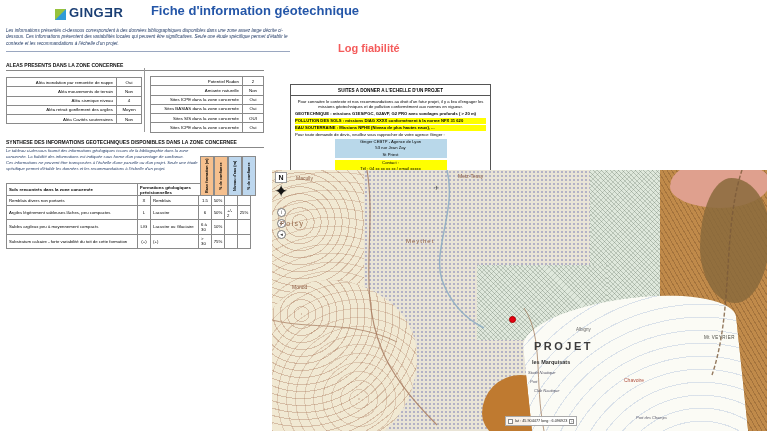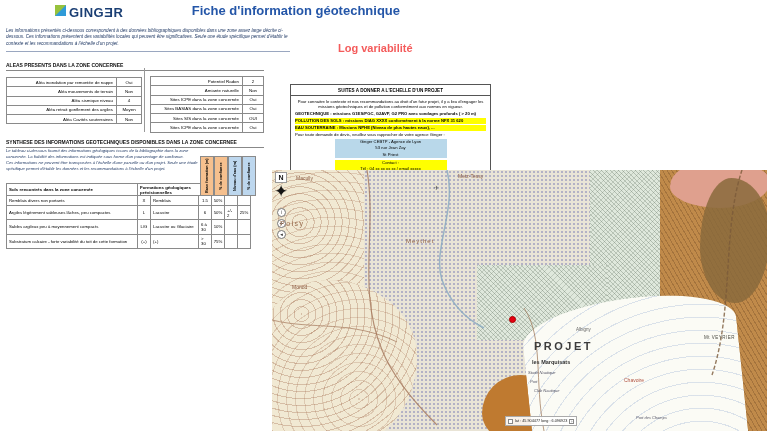--- a/index.html
+++ b/index.html
@@ -1,24 +1,24 @@
 <!DOCTYPE html>
 <html><head>
 <meta charset="utf-8">
 <style>
   * { margin:0; padding:0; box-sizing:border-box; }
   body { background:#888; font-family:"Liberation Sans", sans-serif; }
   #page { position:relative; width:767px; height:431px; background:#fff; overflow:hidden; }
   .abs { position:absolute; }
 
   
-  .logo { display:flex; align-items:flex-start; gap:3px;padding-left:47px; }
+  .logo { display:flex; align-items:flex-end; gap:3px;padding-left:47px; }
   .logo-sq { width:11px; height:11px; background:linear-gradient(to bottom right,#97c23c 49%,#2f9bd8 51%); }
   .logo-txt { font-size:13px; font-weight:800; color:#1b3f74; letter-spacing:.5px; }
-  .doc-title { font-size:13px; font-weight:700; color:#2456a8; text-align:right; }
+  .doc-title { font-size:13px; font-weight:700; color:#2456a8; text-align:center; }
   .disclaimer { font-size:4.6px; font-style:italic; color:#1f3864; line-height:1.4; padding-bottom:4px; border-bottom:1px solid #9aa7c0; }
 
   
   .sechead { font-size:5px; font-weight:700; color:#111; border-bottom:1px solid #888; padding-bottom:1.5px; }
   .note { font-size:4.2px; font-style:italic; color:#1f3864; line-height:1.35; }
 
   
   .kvrow { display:flex; }
   .kvrow + .kvrow { margin-top:-1px; }
   .kv-label, .kv-value { border:1px solid #8a8a8a; background:#fff; font-size:4.4px; padding:1.5px 3px; line-height:1.2; }
@@ -187,21 +187,21 @@
       <div class="syn-cell c-sol">Substratum calcaire - forte variabilité du toit de cette formation</div>
       <div class="syn-cell c-code">(+)</div>
       <div class="syn-cell c-form">(+)</div>
       <div class="syn-cell c-val">&gt; 30</div>
       <div class="syn-cell c-val">75%</div>
       <div class="syn-cell c-val"></div>
       <div class="syn-cell c-val"></div>
     </div>
   </div>
 
-  <div class="abs log-label" style="left:338px; top:42px;">Log variabilité</div>
+  <div class="abs log-label" style="left:338px; top:42px;">Log fiabilité</div>
 
   <div class="abs suites" style="left:290px; top:84px;">
     <div class="suites-head">SUITES A DONNER A L'ECHELLE D'UN PROJET</div>
     <div class="suites-body">
       <div class="s-center">Pour connaitre le contexte et nos recommandations au droit d'un futur projet, il y a lieu d'engager les missions géotechniques et de pollution conformément aux normes en vigueur.</div>
       <div class="s-bold">GEOTECHNIQUE : missions G1ES/PGC, G2AVP, G2 PRO avec sondages profonds  ( &gt; 20 m)</div>
       <div class="s-bold hl-yellow">POLLUTION DES SOLS : missions DIAG XXXX conformément à la norme NFX 31 620</div>
       <div class="s-bold hl-yellow">EAU SOUTERRAINE : Missions NPHE (Niveau de plus hautes eaux), ...</div>
       <div>Pour toute demande de devis, veuillez vous rapprocher de votre agence Ginger :</div>
       <div class="agency">

